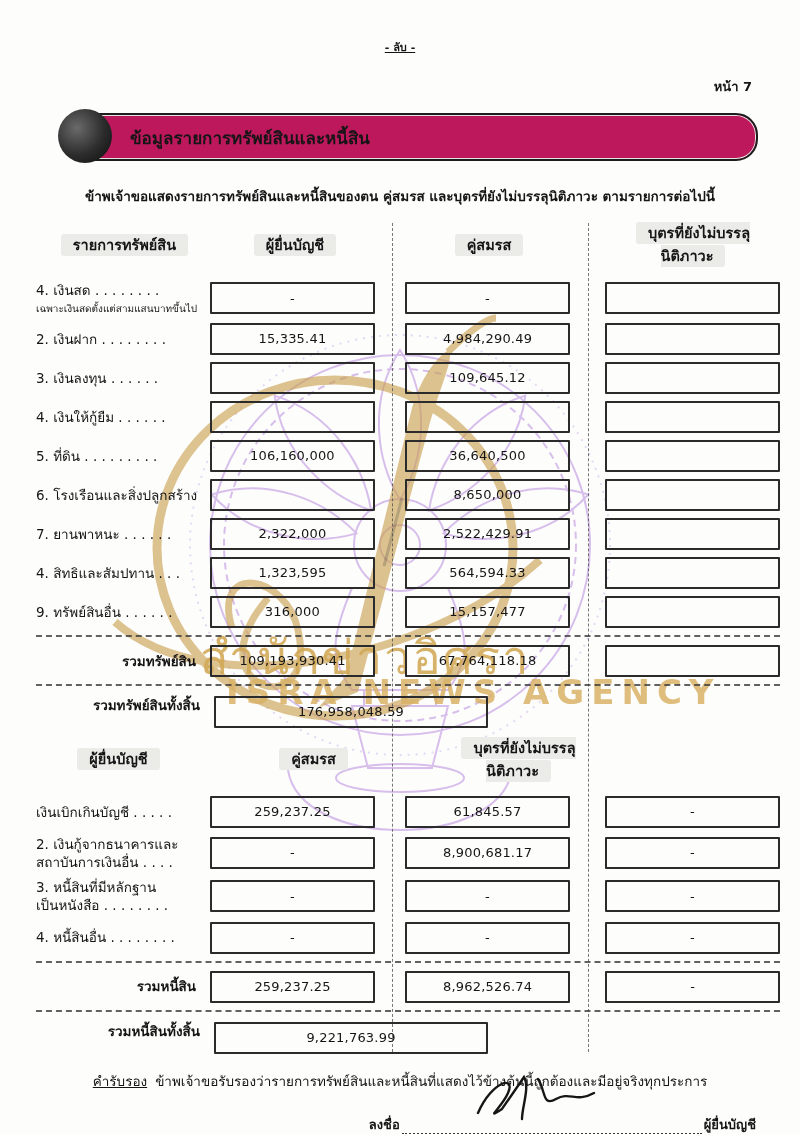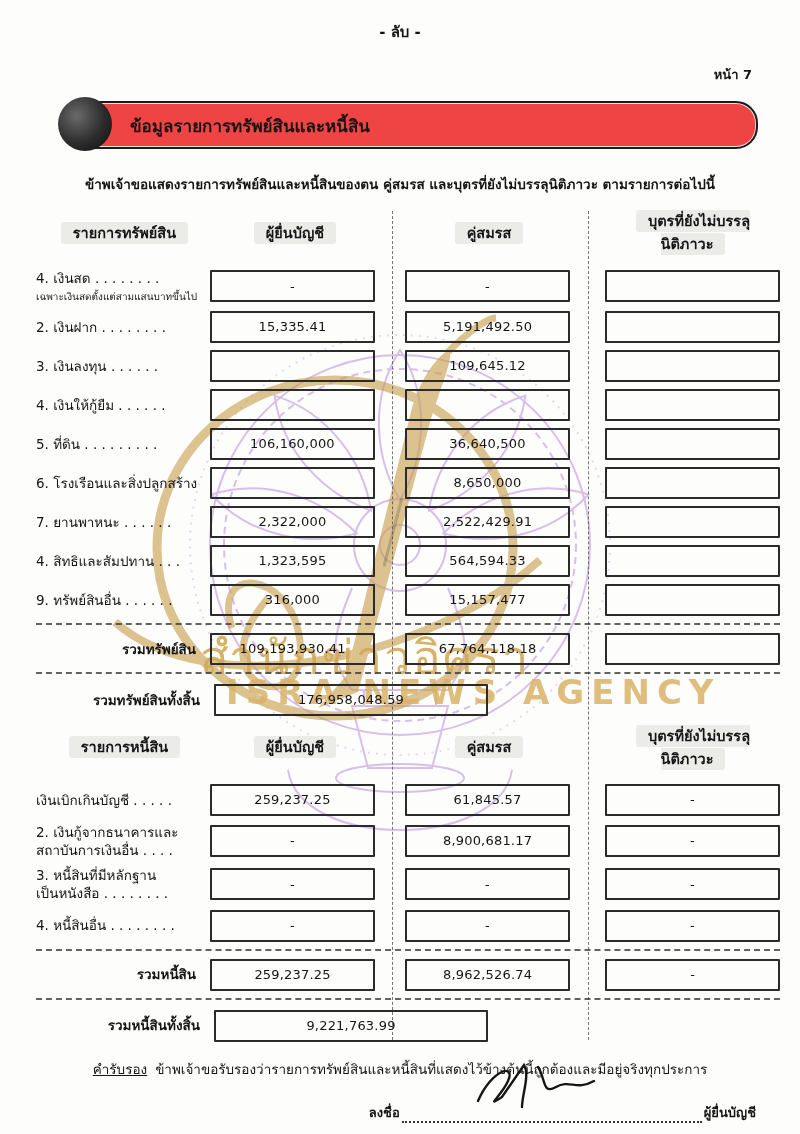--- a/index.html
+++ b/index.html
@@ -20,26 +20,26 @@
     font-size:47px;font-weight:normal;color:#d2a855;opacity:.88;
     letter-spacing:2px;white-space:nowrap;
   }
   .wm-eng{
     position:absolute;left:226px;top:672px;
     font-size:34px;font-weight:bold;color:#d9b267;opacity:.85;
     letter-spacing:7px;white-space:nowrap;
   }
   
   .content{position:relative;z-index:1;}
-  .secret{ text-align:center;font-size:15px;font-weight:bold;padding-top:20px;}
+  .secret{ text-align:center;font-size:11px;font-weight:bold;padding-top:38px;text-decoration:underline;}
   .pagenum{ text-align:right;padding-right:48px;font-size:13px;font-weight:bold;margin-top:20px;}
   .banner{
     position:relative;margin:16px 42px 0 62px;height:44px;
     border:2px solid #1d1d1d;border-radius:22px;
-    background:#ef4444;
+    background:#be185d;
     display:flex;align-items:center;
     box-shadow:0 0 0 1px #e4e4e0 inset;
   }
   .banner-knob{
     position:absolute;left:-6px;top:-6px;width:54px;height:54px;border-radius:50%;
     background:radial-gradient(circle at 35% 35%, #6a6a6a 0%, #2c2c2c 55%, #0c0c0c 100%);
   }
   .banner-title{margin-left:66px;font-size:17px;font-weight:bold;}
   .intro{margin-top:24px;text-align:center;font-size:13.5px;font-weight:bold;}
   .form-body{position:relative;margin:14px 20px 0 36px;}
@@ -59,21 +59,21 @@
   .box{
     height:28px;border:2px solid #2b2b2b;border-radius:1px;background:transparent;
     display:flex;align-items:center;justify-content:center;
     font-size:13px;letter-spacing:.2px;
   }
   .c1{width:165px;margin-right:30px;}
   .c2{width:165px;margin-right:35px;}
   .c3{width:175px;}
   .hsep{border-top:2px dashed #3c3c3c;opacity:.8;margin:6px 0 8px 0;}
   .total-row .lbl{font-weight:bold;text-align:right;padding-right:14px;box-sizing:border-box;}
-  .grand-row{display:flex;align-items:center;margin:10px 0 8px 0;}
+  .grand-row{display:flex;align-items:flex-start;margin:10px 0 8px 0;}
   .grand-row .lbl{font-weight:bold;text-align:right;padding-right:14px;box-sizing:border-box;}
   .grand-box{width:270px;}
   .cert{margin-top:16px;text-align:center;font-size:13.5px;}
   .cert .cert-head{font-weight:normal;text-decoration:underline;margin-right:8px;}
   .sig-row{
     display:flex;align-items:flex-end;justify-content:flex-end;
     margin-top:22px;padding-right:44px;font-size:13px;font-weight:bold;
   }
   .sig-line{
     position:relative;width:300px;margin:0 2px;
@@ -159,21 +159,21 @@
             <span></span>
           </div>
       </div>
 
       <div class="row">
         <div class="lbl">2. เงินฝาก  . . . . . . . .</div>
         <div class="box c1">
             <span>15,335.41</span>
           </div>
         <div class="box c2">
-            <span>5,191,492.50</span>
+            <span>4,984,290.49</span>
           </div>
         <div class="box c3">
             <span></span>
           </div>
       </div>
 
       <div class="row">
         <div class="lbl">3. เงินลงทุน  . . . . . .</div>
         <div class="box c1">
             <span></span>
@@ -282,21 +282,20 @@
       <div class="hsep"></div>
 
       <div class="grand-row">
         <div class="lbl">รวมทรัพย์สินทั้งสิ้น</div>
         <div class="box grand-box">
             <span>176,958,048.59</span>
           </div>
       </div>
 
       <div class="hdr-row" style="margin-top:8px;">
-        <div class="hdr-cell hl"><span>รายการหนี้สิน</span></div>
         <div class="hdr-cell h1c"><span>ผู้ยื่นบัญชี</span></div>
         <div class="hdr-cell h2c"><span>คู่สมรส</span></div>
         <div class="hdr-cell h3c"><span>บุตรที่ยังไม่บรรลุนิติภาวะ</span></div>
       </div>
 
       <div class="row">
         <div class="lbl">เงินเบิกเกินบัญชี . . . . .</div>
         <div class="box c1">
             <span>259,237.25</span>
           </div>

